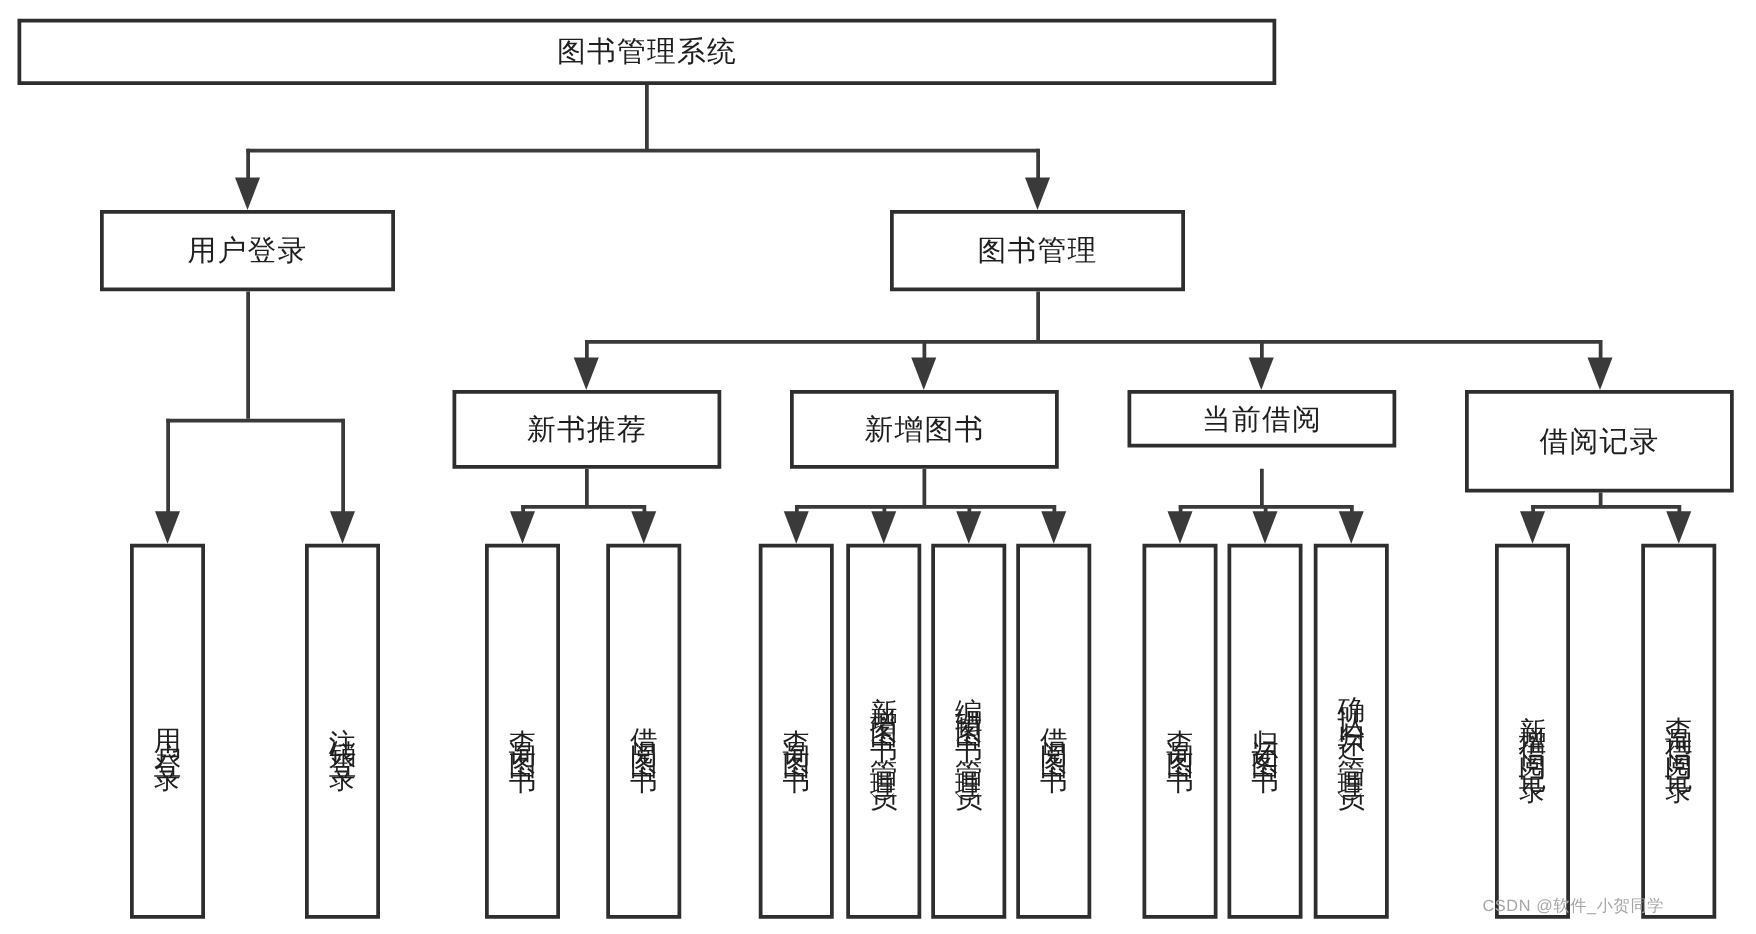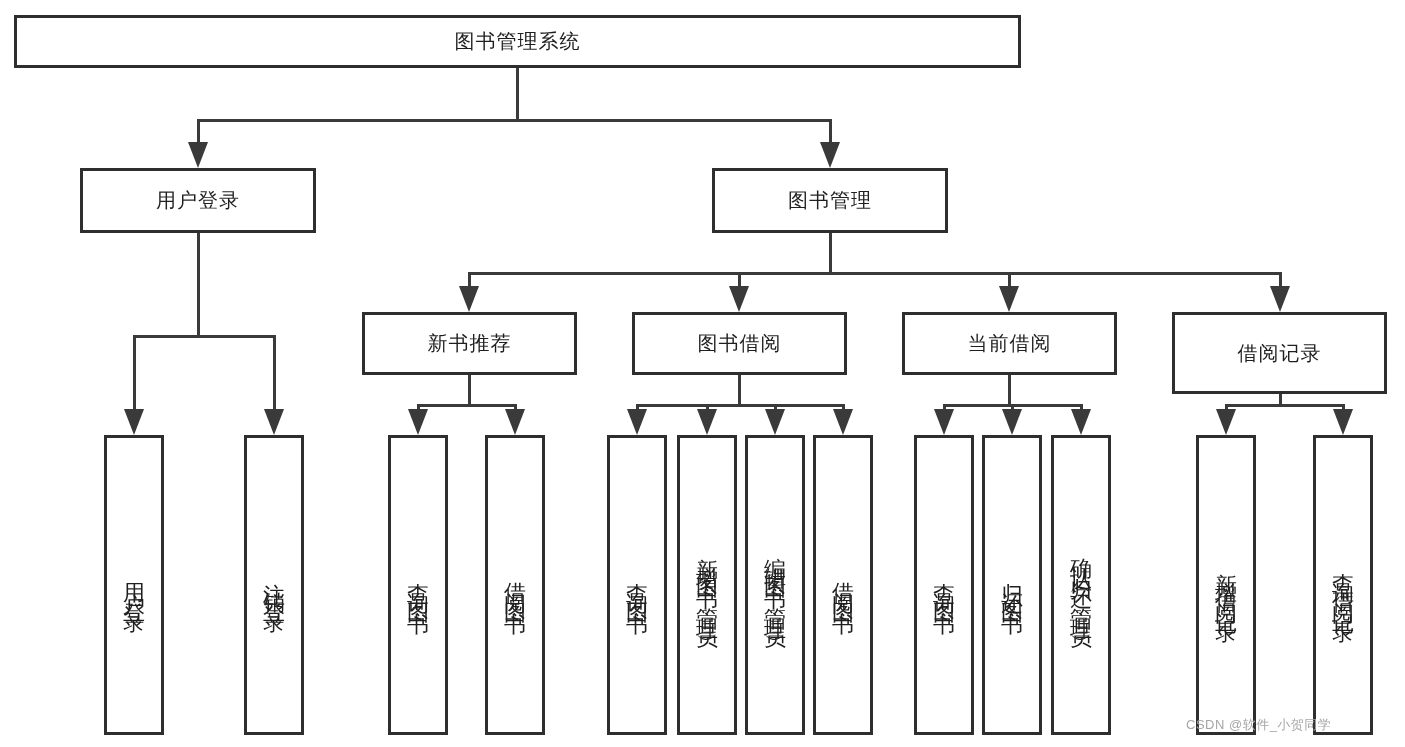--- a/index.html
+++ b/index.html
@@ -5,21 +5,21 @@
   html,body{margin:0;padding:0;background:#ffffff;}
   .stage{
     position:relative;width:1405px;height:747px;background:#ffffff;overflow:hidden;
     font-family:"Liberation Sans","DejaVu Sans",sans-serif;
   }
   .box{
     position:absolute;box-sizing:border-box;background:#ffffff;
     border:3px solid #2e2e2e;display:flex;align-items:center;justify-content:center;
   }
   .hlabel{
-    font-size:20px;color:#1f1f1f;letter-spacing:1px;white-space:nowrap;
+    font-size:23px;color:#1f1f1f;letter-spacing:1px;white-space:nowrap;
   }
   .vlabel{
     writing-mode:vertical-rl;text-orientation:mixed;
     font-size:22px;color:#1f1f1f;letter-spacing:10px;line-height:1;
   }
   .vline{position:absolute;width:3px;background:#3a3a3a;}
   .hline{position:absolute;height:3px;background:#3a3a3a;}
   .arrow{
     position:absolute;width:0;height:0;
     border-left:10px solid transparent;border-right:10px solid transparent;
@@ -102,23 +102,23 @@
     <span class="hlabel">用户登录</span>
   </div>
   <div class="box" style="left:712px;top:168px;width:236px;height:65px">
     <span class="hlabel">图书管理</span>
   </div>
 
   <div class="box" style="left:362px;top:312px;width:215px;height:63px">
     <span class="hlabel">新书推荐</span>
   </div>
   <div class="box" style="left:632px;top:312px;width:215px;height:63px">
-    <span class="hlabel">图书借阅</span>
+    <span class="hlabel">新增图书</span>
   </div>
-  <div class="box" style="left:902px;top:312px;width:215px;height:63px">
+  <div class="box" style="left:902px;top:312px;width:215px;height:46px">
     <span class="hlabel">当前借阅</span>
   </div>
   <div class="box" style="left:1172px;top:312px;width:215px;height:82px">
     <span class="hlabel">借阅记录</span>
   </div>
 
   <div class="box" style="left:104px;top:435px;width:60px;height:300px">
     <span class="vlabel">用户登录</span>
   </div>
   <div class="box" style="left:244px;top:435px;width:60px;height:300px">

